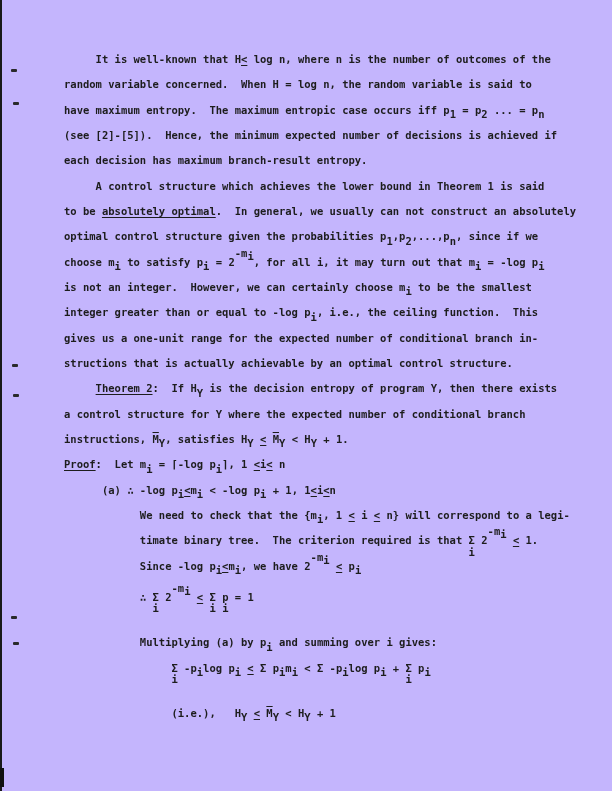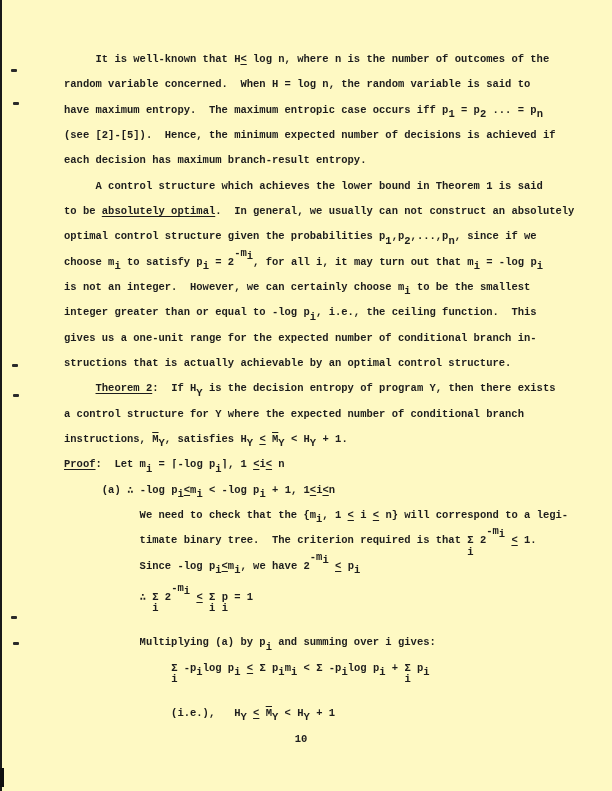--- a/index.html
+++ b/index.html
@@ -6,21 +6,21 @@
   body{
     width:612px;height:791px;
     background:#fefefe;
     position:relative;
     overflow:hidden;
     font-family:"DejaVu Sans Mono","DejaVu Sans",monospace;
     font-size:10.5px;
     font-weight:bold;
     color:#1d1d1d;
   }
-  .page{position:absolute;inset:0;background:#fef9c3;font-family:Liberation Mono, monospace;}
+  .page{position:absolute;inset:0;background:#c4b5fd;}
   .text-block{
     position:absolute;left:64px;top:47px;right:10px;
     line-height:25.33px;
     white-space:pre;
   }
   .line{white-space:pre;}
   .sp6{margin-top:6px;}
   .sp10{margin-top:20px;}
   .r-u{text-decoration:underline;text-underline-offset:2px;}
   .r-o{text-decoration:overline;}
@@ -37,20 +37,19 @@
   .corner-blob{position:absolute;left:0;top:768px;width:4px;height:19px;background:#101010;}
   .speck{position:absolute;width:6px;height:3px;background:#2a2a2a;border-radius:1px;}
 </style>
 </head>
 <body>
 
 <div class="page">
   <div class="edge-bar"></div>
   <div class="corner-blob"></div>
   <div class="text-block"><div class="line"><span>     It is well-known that H</span><span class="r-u">&lt;</span><span> log n, where n is the number of outcomes of the</span></div><div class="line"><span>random variable concerned.  When H = log n, the random variable is said to</span></div><div class="line"><span>have maximum entropy.  The maximum entropic case occurs iff p</span><span class="r-b">1</span><span> = p</span><span class="r-b">2</span><span> ... = p</span><span class="r-b">n</span></div><div class="line"><span>(see [2]-[5]).  Hence, the minimum expected number of decisions is achieved if</span></div><div class="line"><span>each decision has maximum branch-result entropy.</span></div><div class="line"><span>     A control structure which achieves the lower bound in Theorem 1 is said</span></div><div class="line"><span>to be </span><span class="r-u">absolutely optimal</span><span>.  In general, we usually can not construct an absolutely</span></div><div class="line"><span>optimal control structure given the probabilities p</span><span class="r-b">1</span><span>,p</span><span class="r-b">2</span><span>,...,p</span><span class="r-b">n</span><span>, since if we</span></div><div class="line"><span>choose m</span><span class="r-b">i</span><span> to satisfy p</span><span class="r-b">i</span><span> = 2</span><span class="r-s">-m</span><span class="r-sb">i</span><span>, for all i, it may turn out that m</span><span class="r-b">i</span><span> = -log p</span><span class="r-b">i</span></div><div class="line"><span>is not an integer.  However, we can certainly choose m</span><span class="r-b">i</span><span> to be the smallest</span></div><div class="line"><span>integer greater than or equal to -log p</span><span class="r-b">i</span><span>, i.e., the ceiling function.  This</span></div><div class="line"><span>gives us a one-unit range for the expected number of conditional branch in-</span></div><div class="line"><span>structions that is actually achievable by an optimal control structure.</span></div><div class="line"><span>     </span><span class="r-u">Theorem 2</span><span>:  If H</span><span class="r-b">Y</span><span> is the decision entropy of program Y, then there exists</span></div><div class="line"><span>a control structure for Y where the expected number of conditional branch</span></div><div class="line"><span>instructions, </span><span class="r-o">M</span><span class="r-b">Y</span><span>, satisfies H</span><span class="r-b">Y</span><span> </span><span class="r-u">&lt;</span><span> </span><span class="r-o">M</span><span class="r-b">Y</span><span> &lt; H</span><span class="r-b">Y</span><span> + 1.</span></div><div class="line"><span class="r-u">Proof</span><span>:  Let m</span><span class="r-b">i</span><span> = ⌈-log p</span><span class="r-b">i</span><span>⌉, 1 </span><span class="r-u">&lt;</span><span>i</span><span class="r-u">&lt;</span><span> n</span></div><div class="line"><span>      (a) ∴ -log p</span><span class="r-b">i</span><span class="r-u">&lt;</span><span>m</span><span class="r-b">i</span><span> &lt; -log p</span><span class="r-b">i</span><span> + 1, 1</span><span class="r-u">&lt;</span><span>i</span><span class="r-u">&lt;</span><span>n</span></div><div class="line"><span>            We need to check that the {m</span><span class="r-b">i</span><span>, 1 </span><span class="r-u">&lt;</span><span> i </span><span class="r-u">&lt;</span><span> n} will correspond to a legi-</span></div><div class="line"><span>            timate binary tree.  The criterion required is that </span><span class="stk"><span class="stk-t">Σ</span><span class="stk-b">i</span></span><span> 2</span><span class="r-s">-m</span><span class="r-sb">i</span><span> </span><span class="r-u">&lt;</span><span> 1.</span></div><div class="line"><span>            Since -log p</span><span class="r-b">i</span><span class="r-u">&lt;</span><span>m</span><span class="r-b">i</span><span>, we have 2</span><span class="r-s">-m</span><span class="r-sb">i</span><span> </span><span class="r-u">&lt;</span><span> p</span><span class="r-b">i</span></div><div class="line sp6"><span>            ∴ </span><span class="stk"><span class="stk-t">Σ</span><span class="stk-b">i</span></span><span> 2</span><span class="r-s">-m</span><span class="r-sb">i</span><span> </span><span class="r-u">&lt;</span><span> </span><span class="stk"><span class="stk-t">Σ</span><span class="stk-b">i</span></span><span> </span><span class="stk"><span class="stk-t">p</span><span class="stk-b">i</span></span><span> = 1</span></div><div class="line sp10"><span>            Multiplying (a) by p</span><span class="r-b">i</span><span> and summing over i gives:</span></div><div class="line"><span>                 </span><span class="stk"><span class="stk-t">Σ</span><span class="stk-b">i</span></span><span> -p</span><span class="r-b">i</span><span>log p</span><span class="r-b">i</span><span> </span><span class="r-u">&lt;</span><span> Σ p</span><span class="r-b">i</span><span>m</span><span class="r-b">i</span><span> &lt; Σ -p</span><span class="r-b">i</span><span>log p</span><span class="r-b">i</span><span> + </span><span class="stk"><span class="stk-t">Σ</span><span class="stk-b">i</span></span><span> p</span><span class="r-b">i</span></div><div class="line sp10"><span>                 (i.e.),   H</span><span class="r-b">Y</span><span> </span><span class="r-u">&lt;</span><span> </span><span class="r-o">M</span><span class="r-b">Y</span><span> &lt; H</span><span class="r-b">Y</span><span> + 1</span></div></div>
-  <div class="pageno">10</div>
 <div class="speck" style="left: 11px; top: 69px;"></div>
     <div class="speck" style="left: 13px; top: 102px;"></div>
     <div class="speck" style="left: 12px; top: 364px;"></div>
     <div class="speck" style="left: 13px; top: 394px;"></div>
     <div class="speck" style="left: 11px; top: 616px;"></div>
     <div class="speck" style="left: 13px; top: 642px;"></div>
   </div>
 
 </body></html>

